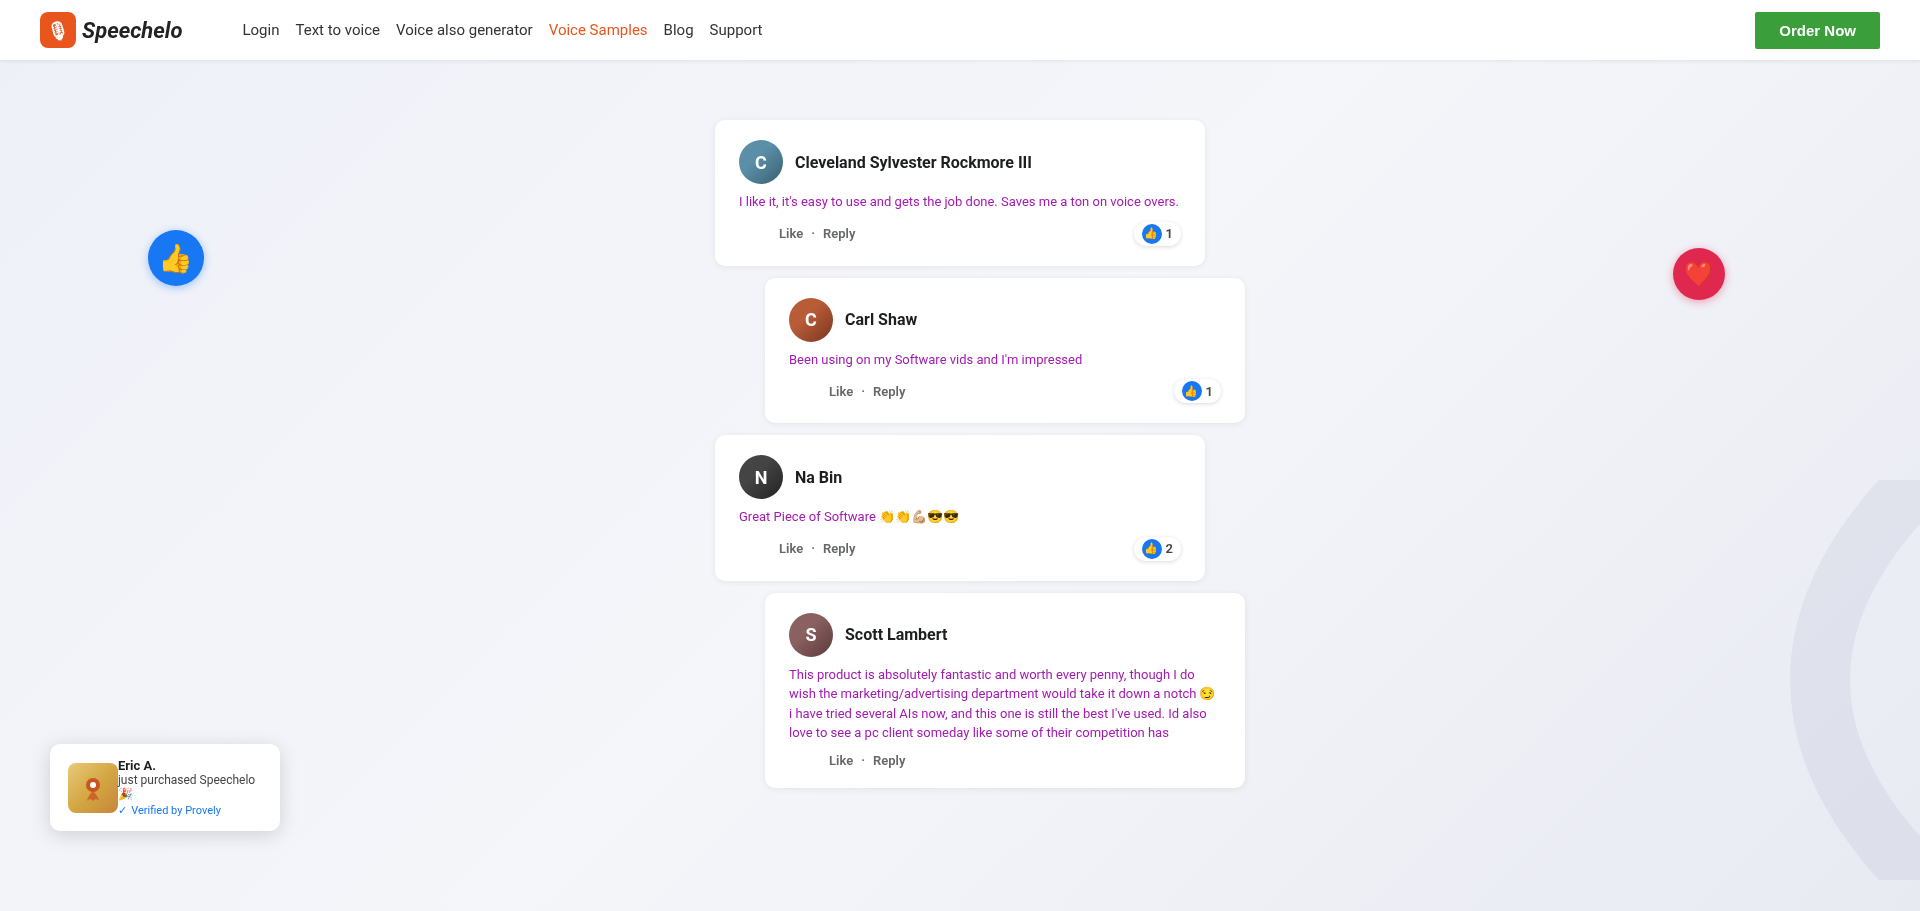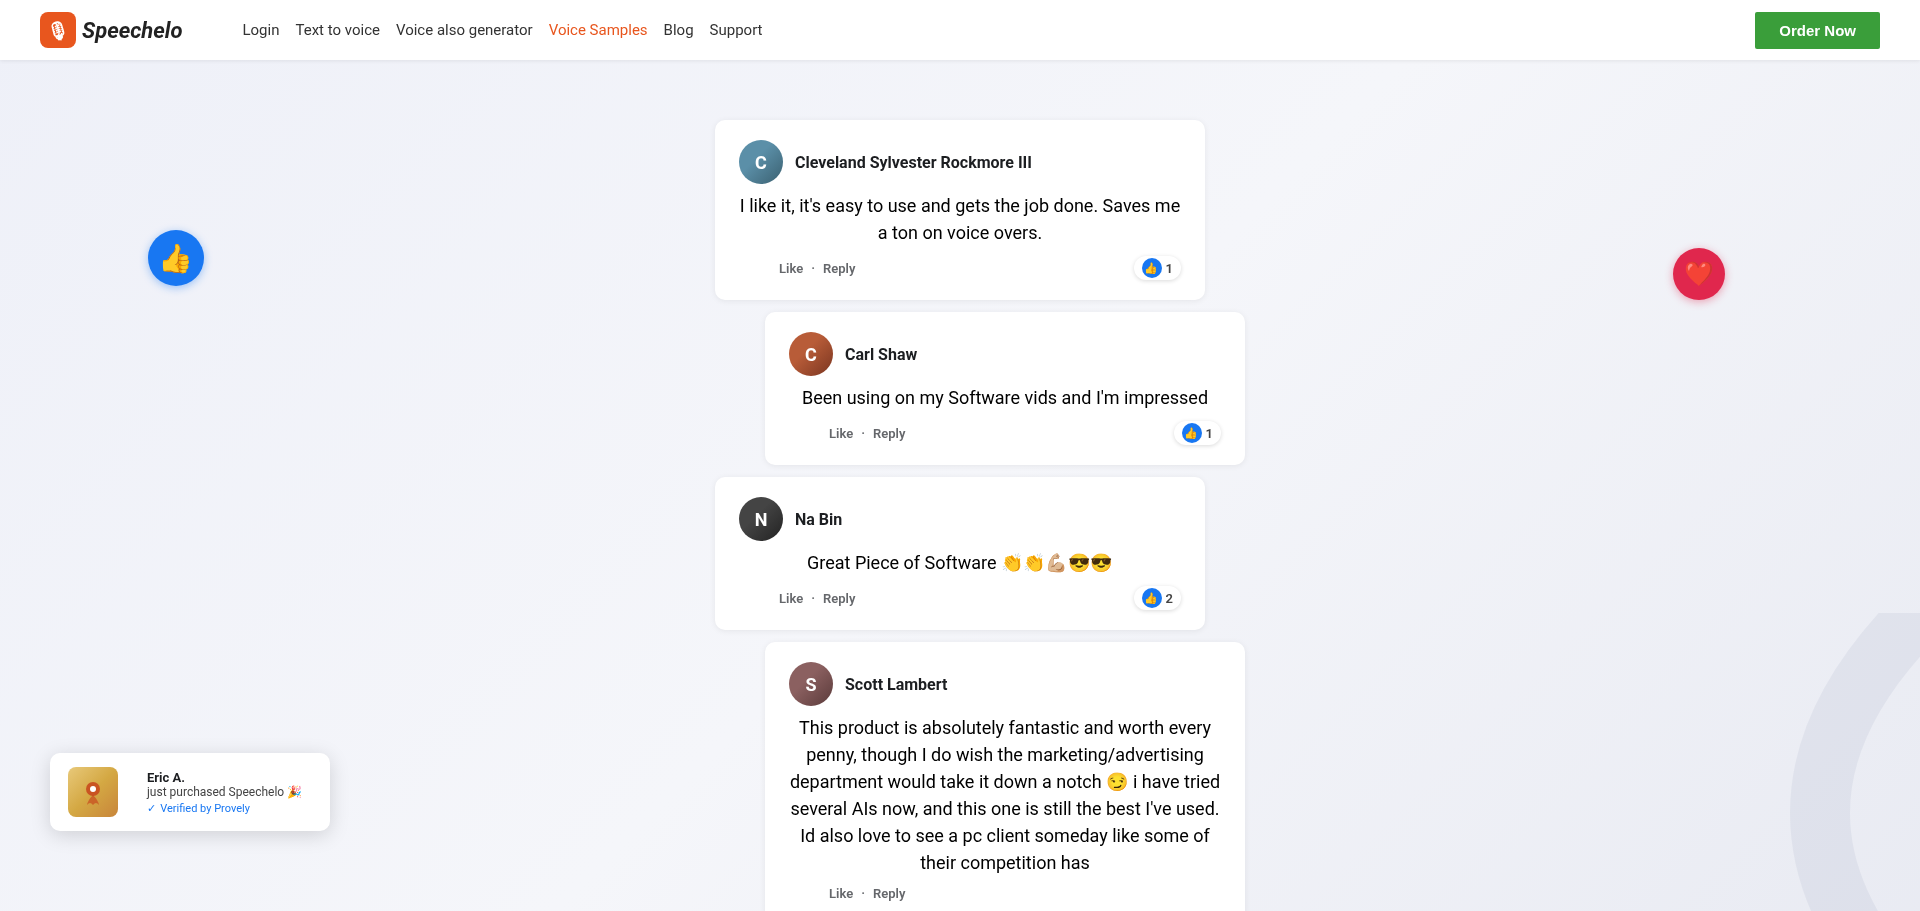--- a/index.html
+++ b/index.html
@@ -162,25 +162,24 @@
     .avatar.carl { background: linear-gradient(135deg, #b85c38 40%, #7a3520 100%); }
     .avatar.nabin { background: linear-gradient(135deg, #444 40%, #222 100%); }
     .avatar.scott { background: linear-gradient(135deg, #8b6060 40%, #5a3a3a 100%); }
 
     .commenter-name {
       font-size: 16px;
       font-weight: 700;
       color: #1c1e21;
     }
     .comment-text {
-      font-size: 18px;
-      color: #000000;
+      font-size: 13px;
+      color: #a21caf;
       line-height: 1.5;
       margin-bottom: 10px;
-      text-align: center;
     }
     .comment-footer {
       display: flex;
       align-items: center;
       justify-content: space-between;
     }
     .comment-actions {
       display: flex;
       gap: 8px;
       font-size: 13px;
@@ -230,23 +229,23 @@
     
     .notification-popup {
       position: fixed;
       bottom: 80px;
       left: 50px;
       background: #fff;
       border-radius: 10px;
       box-shadow: 0 4px 20px rgba(0,0,0,0.15);
       display: flex;
       align-items: center;
-      gap: 29px;
+      gap: 0;
       padding: 14px 18px;
-      width: 280px;
+      width: 230px;
       z-index: 100;
     }
     .notif-map {
       width: 50px;
       height: 50px;
       border-radius: 8px;
       background: linear-gradient(135deg, #e8c97a 0%, #d4a843 50%, #c8853a 100%);
       display: flex;
       align-items: center;
       justify-content: center;

